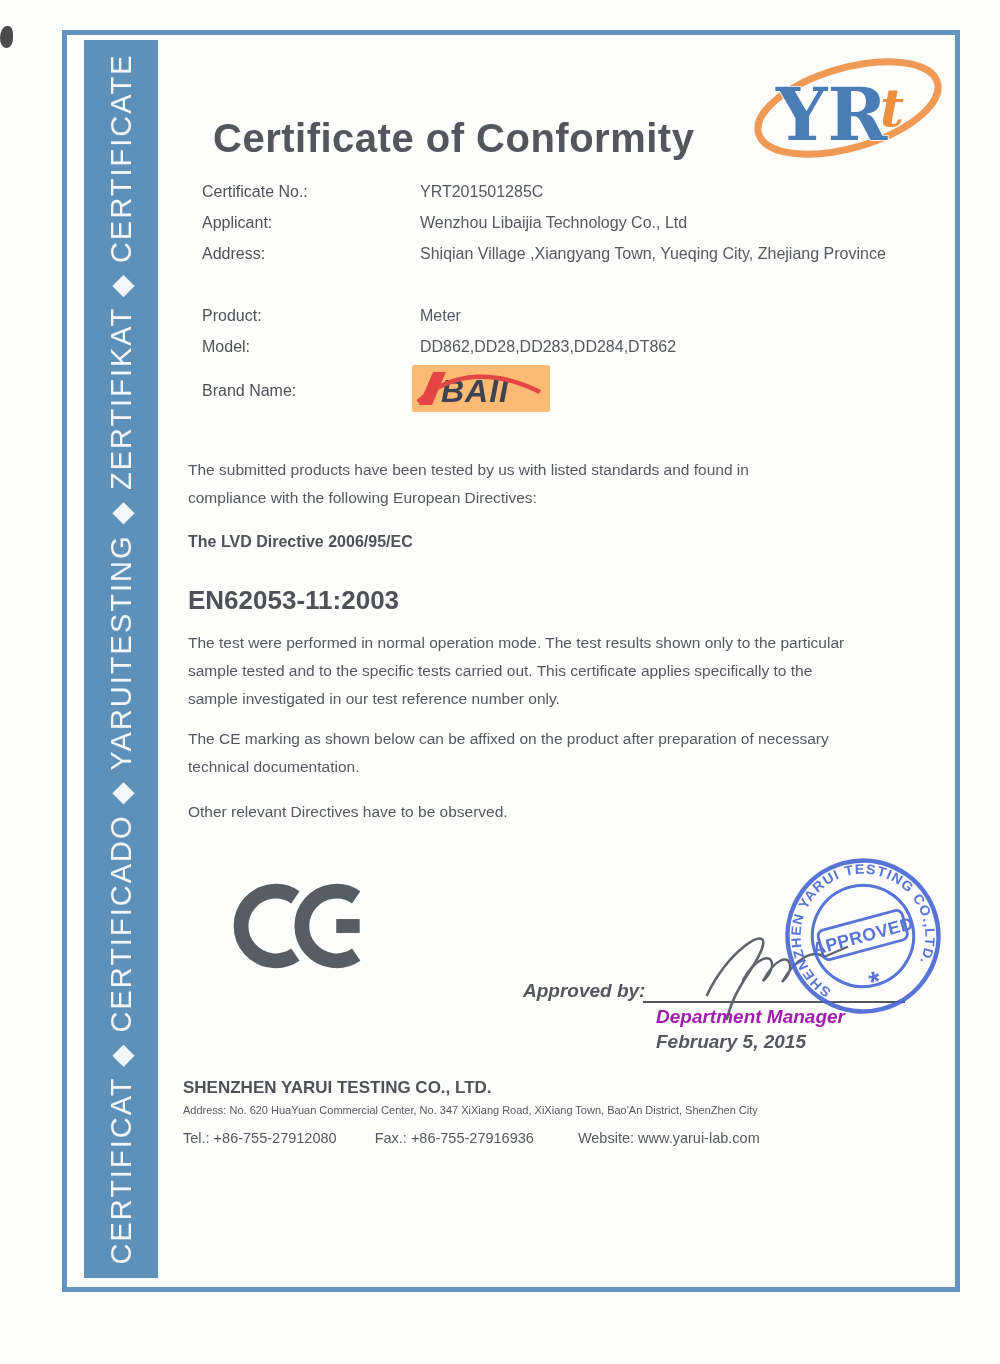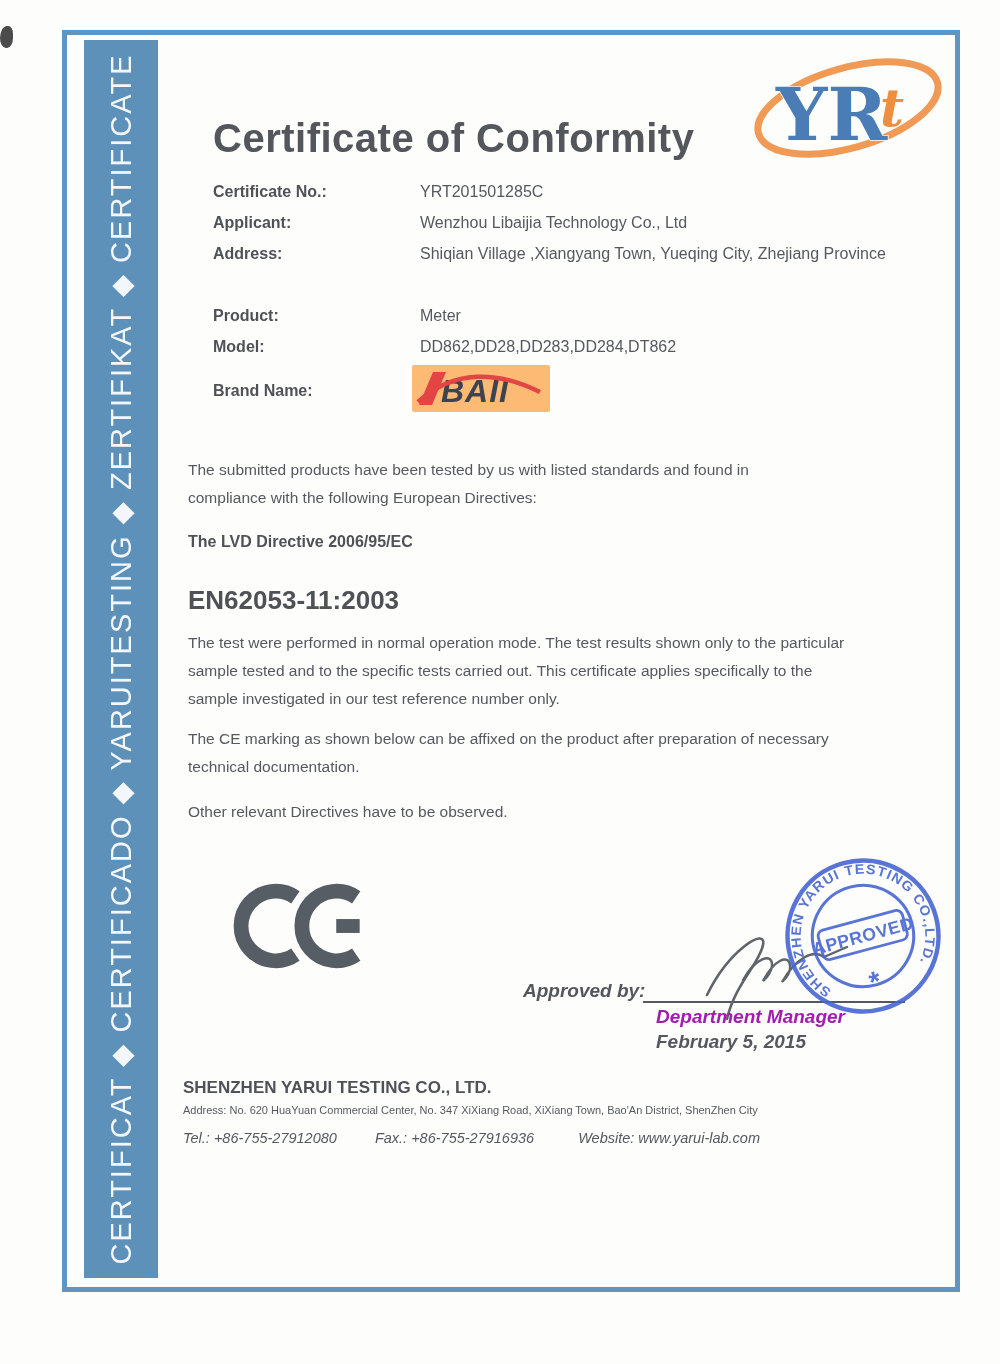--- a/index.html
+++ b/index.html
@@ -10,21 +10,21 @@
   .frame{position:absolute;left:62px;top:30px;width:888px;height:1252px;
          border:5px solid #6095c1;}
   .band{position:absolute;left:84px;top:40px;width:74px;height:1238px;background:#5d91ba;}
   .band-text{position:absolute;left:-499px;top:622px;width:1240px;height:74px;
              transform:rotate(-90deg);text-align:center;line-height:74px;
              color:#f3f7fb;font-size:29px;letter-spacing:2px;white-space:nowrap;}
   .title{position:absolute;left:205px;top:108px;margin:8px;font-size:40px;font-weight:bold;
          color:#53575c;letter-spacing:.5px;}
   .logo{position:absolute;left:750px;top:48px;}
   .row{position:absolute;left:0;width:100%;height:24px;}
-  .lbl{position:absolute;left:213px;font-size:16px;font-weight:bold;color:#4e5257;white-space:nowrap;}
+  .lbl{position:absolute;left:202px;font-size:16px;font-weight:normal;color:#4e5257;white-space:nowrap;}
   .val{position:absolute;left:420px;font-size:16px;color:#55595f;white-space:nowrap;}
   .brandbox{position:absolute;left:412px;top:365px;width:138px;height:47px;background:#fdba74;
             border-radius:2px;}
   .para{position:absolute;left:188px;font-size:15.5px;line-height:28px;color:#55595f;}
   .p-intro{top:440px;width:592px;}
   .p-lvd{top:512px;font-weight:bold;font-size:16px;color:#4e5257;white-space:nowrap;}
   .p-std{top:560px;font-weight:bold;font-size:26px;color:#4e5257;white-space:nowrap;}
   .p-test{top:613px;width:674px;}
   .p-ce{top:709px;width:674px;}
   .p-other{top:782px;white-space:nowrap;}
@@ -34,21 +34,21 @@
   .sig-line{position:absolute;left:643px;top:1001px;width:262px;border-top:2px solid #54585e;}
   .signature{position:absolute;left:615px;top:918px;}
   .role{position:absolute;left:656px;top:1006px;font-size:19px;font-weight:bold;
         font-style:italic;color:#a21caf;white-space:nowrap;}
   .date{position:absolute;left:656px;top:1031px;font-size:19px;font-weight:bold;
         font-style:italic;color:#55595f;white-space:nowrap;}
   .stamp{position:absolute;left:783px;top:856px;opacity:.9;}
   .f-company{position:absolute;left:183px;top:1078px;font-size:17px;font-weight:bold;
              color:#4e5257;white-space:nowrap;}
   .f-address{position:absolute;left:183px;top:1104px;font-size:11px;color:#55595f;white-space:nowrap;}
-  .f-contact{position:absolute;left:183px;top:1130px;font-size:14.5px;color:#55595f;white-space:nowrap;font-style:italic;}
+  .f-contact{position:absolute;left:183px;top:1130px;font-size:14.5px;color:#55595f;white-space:nowrap;}
   .f-contact .gap1{margin-left:34px;}
   .f-contact .gap2{margin-left:40px;}
 </style>
 </head>
 <body>
 
 <div class="page">
 
   <div class="speck"></div>
   <div class="frame"></div>

